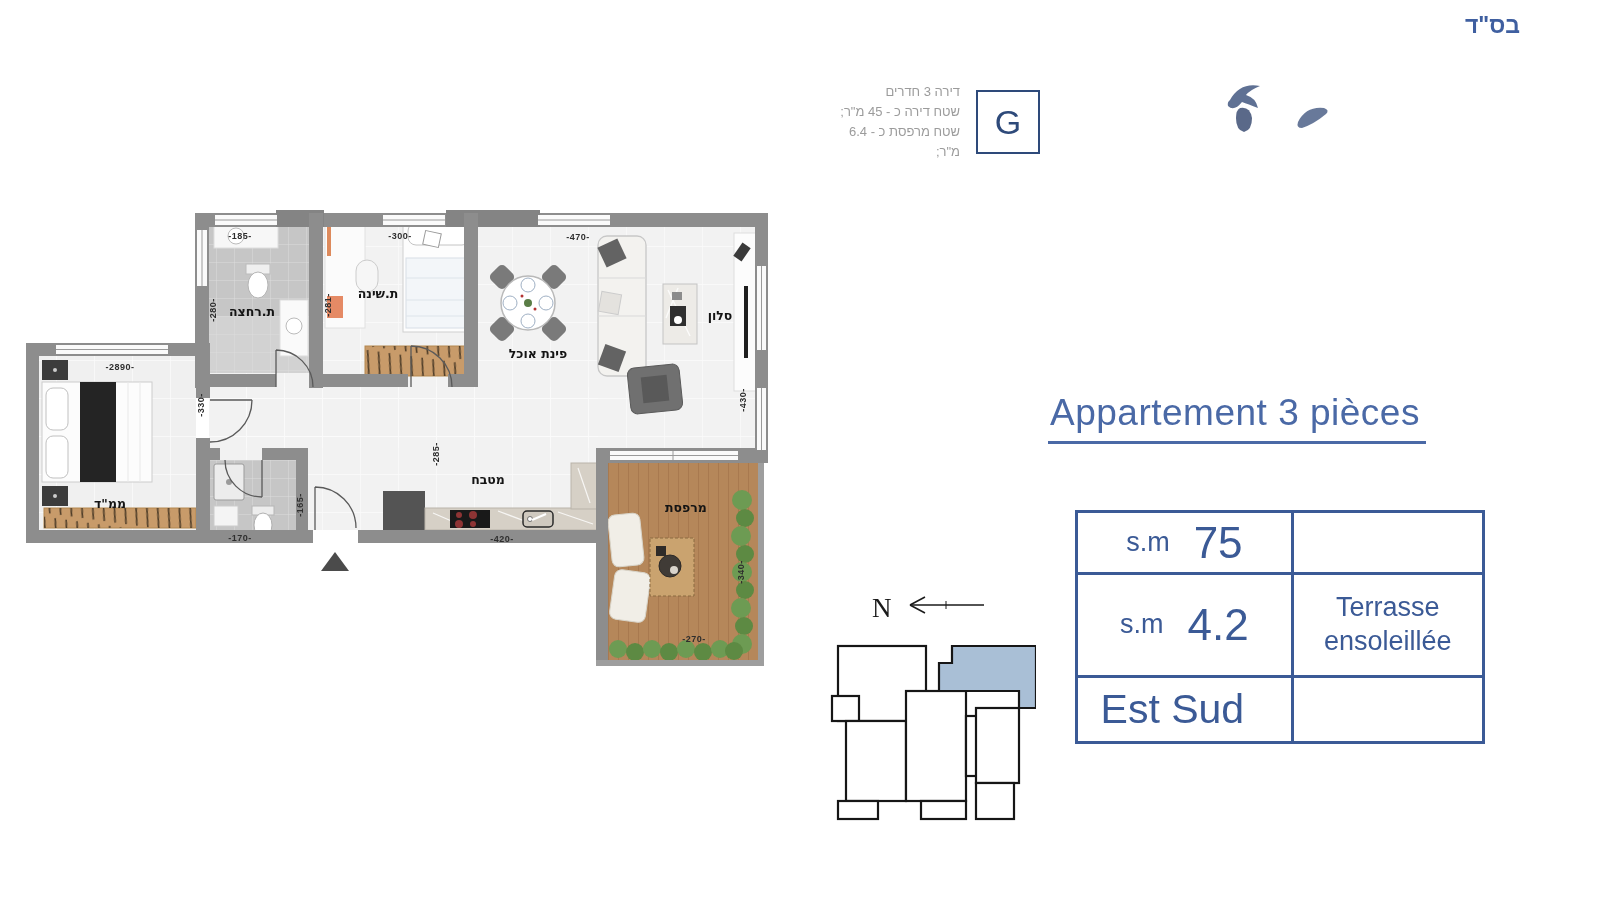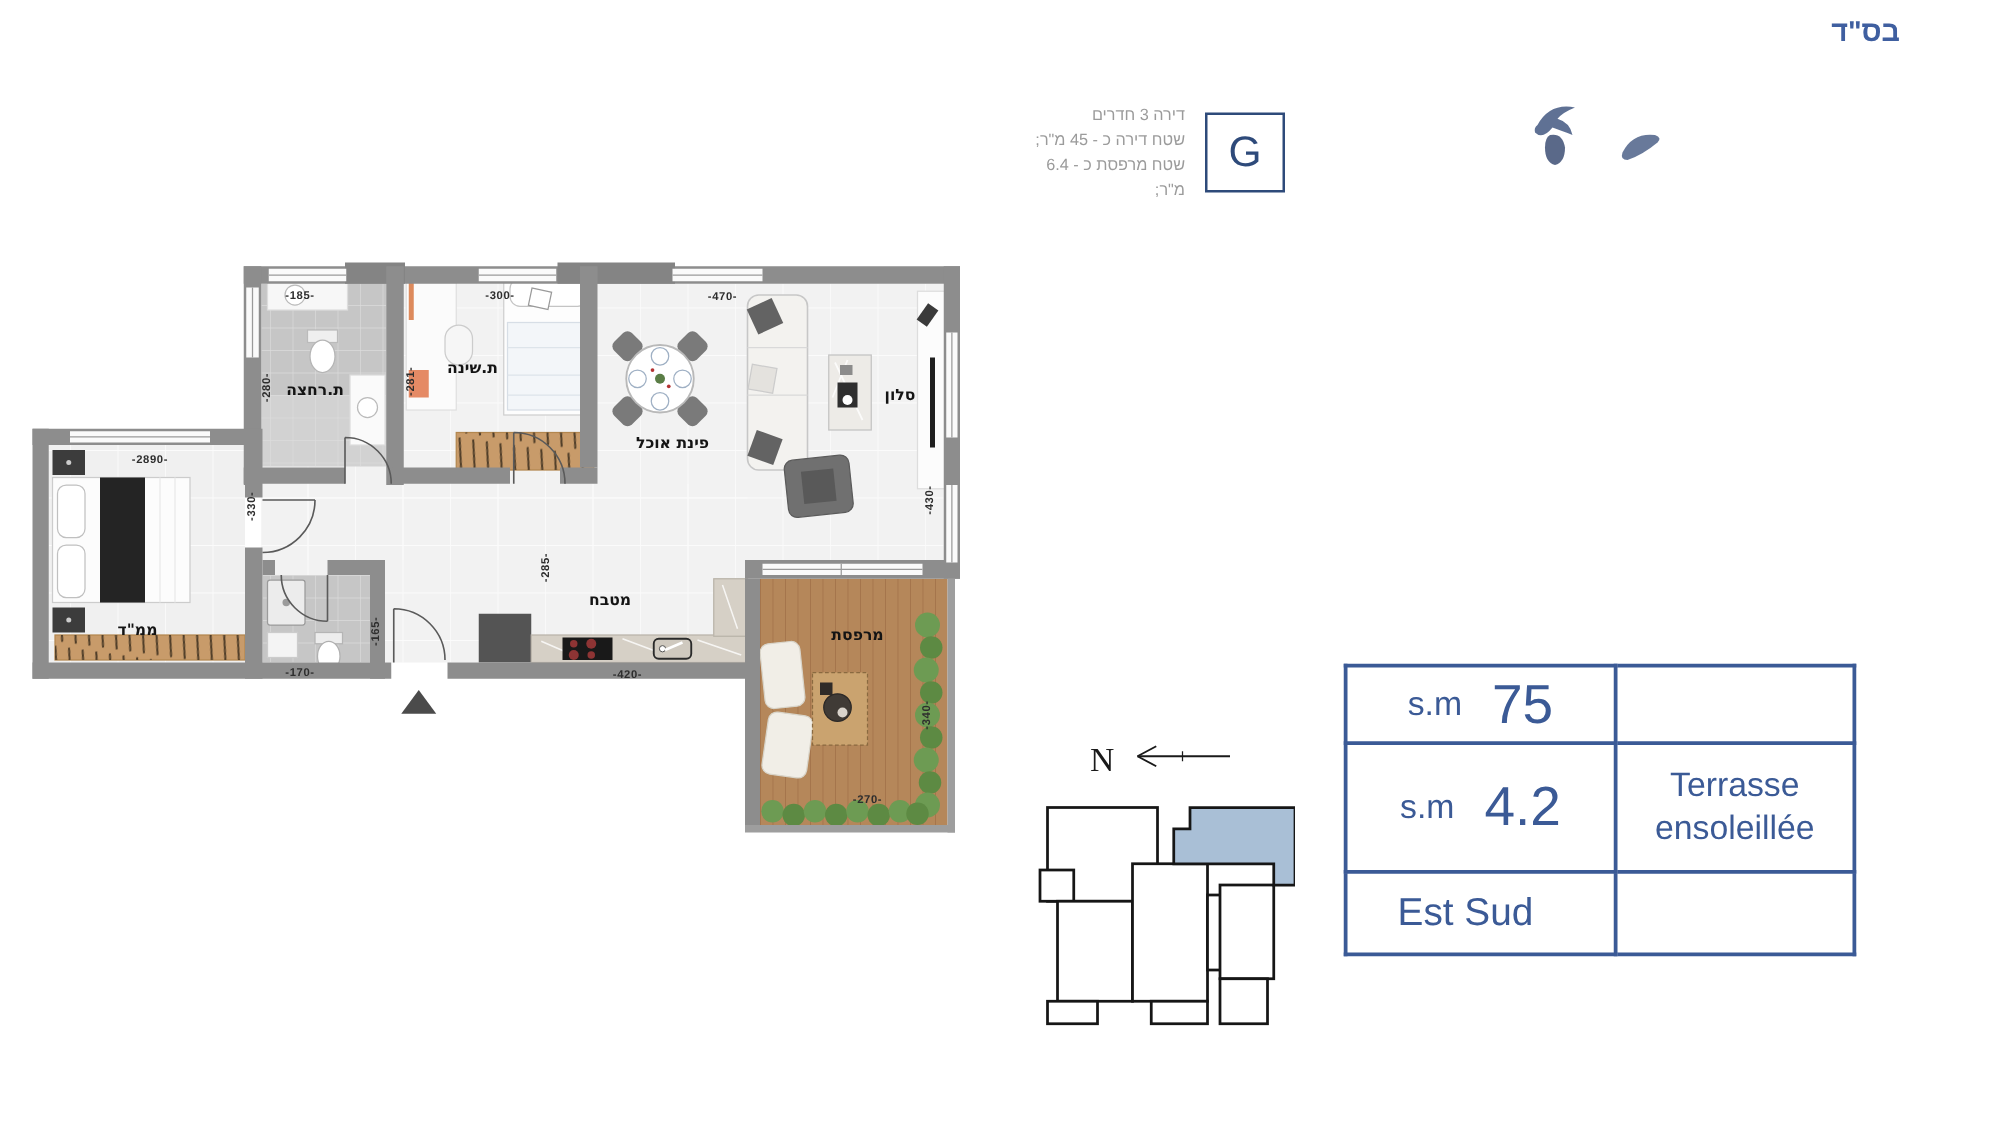--- a/index.html
+++ b/index.html
@@ -2,39 +2,39 @@
 <html><head>
 <meta charset="utf-8">
 <style>
   html,body{margin:0;padding:0;background:#fff;}
   .canvas{position:relative;width:1600px;height:900px;background:#ffffff;overflow:hidden;
           font-family:"Liberation Sans","DejaVu Sans",sans-serif;}
 
   .bsd{position:absolute;right:80px;top:12px;font-size:23px;color:#3f5fa0;font-weight:bold;}
 
   .unit-header{position:absolute;left:826px;top:82px;display:flex;align-items:center;gap:16px;}
-  .unit-lines{width:122px;text-align:right;direction:rtl;color:#9b9b9b;font-size:13px;line-height:1.55;}
+  .unit-lines{width:122px;text-align:right;direction:rtl;color:#9b9b9b;font-size:13px;line-height:1.55;margin-left:12px;}
   .g-box{width:60px;height:60px;border:2px solid #2e4a7a;display:flex;align-items:center;
          justify-content:center;font-size:34px;color:#2e4a7a;background:#fff;}
 
   .birds{position:absolute;left:1218px;top:78px;}
 
   .fp{position:absolute;left:18px;top:208px;}
 
   .title{position:absolute;left:1048px;top:392px;font-size:37px;color:#4a69a6;
          border-bottom:3px solid #4a69a6;padding:0 6px 7px 2px;letter-spacing:.5px;white-space:nowrap;}
 
-  .spec-table{position:absolute;left:1075px;top:531px;width:410px;border-collapse:collapse;
+  .spec-table{position:absolute;left:1075px;top:510px;width:410px;border-collapse:collapse;
               color:#3b5a96;table-layout:fixed;}
   .spec-table td{border:3px solid #3b5a96;text-align:center;vertical-align:middle;padding:0;}
   .spec-table col.c1{width:53%;} .spec-table col.c2{width:47%;}
   .row1{height:62px;} .row2{height:73px;} .row3{height:66px;}
   .cell-main{display:flex;justify-content:center;align-items:center;gap:24px;}
   .lbl{font-size:27px;} .val{font-size:44px;}
-  .row3 .lbl{font-size:31px;}
+  .row3 .lbl{font-size:41px;}
   .note{font-size:27px;line-height:1.25;padding:16px 18px;}
 
   .compass{position:absolute;left:862px;top:588px;}
   .compass text{font-family:"Liberation Serif","DejaVu Serif",serif;}
   .keyplan{position:absolute;left:826px;top:638px;}
 
   svg text.dim{fill:#2e2e2e;font-size:9px;font-weight:bold;letter-spacing:.5px;
                font-family:"Liberation Sans","DejaVu Sans",sans-serif;}
   svg text.room{fill:#141414;font-size:12.5px;font-weight:bold;
                 font-family:"DejaVu Sans","Liberation Sans",sans-serif;}
@@ -321,20 +321,21 @@
       <text class="dim" transform="rotate(-90 728 192)" x="728" y="192">-430-</text>
       <text class="dim" transform="rotate(-90 421 246)" x="421" y="246">-285-</text>
       <text class="dim" x="484" y="334">-420-</text>
       <text class="dim" transform="rotate(-90 285 297)" x="285" y="297">-165-</text>
       <text class="dim" x="222" y="333">-170-</text>
       <text class="dim" transform="rotate(-90 726 364)" x="726" y="364">-340-</text>
       <text class="dim" x="676" y="434">-270-</text>
     </g>
   </svg>
 
+  <div class="title">Appartement 3 pièces</div>
 
   <table class="spec-table">
     <colgroup>
         <col class="c1">
         <col class="c2">
       </colgroup>
     <tbody>
         <tr class="row1">
       <td>
             <div class="cell-main">

